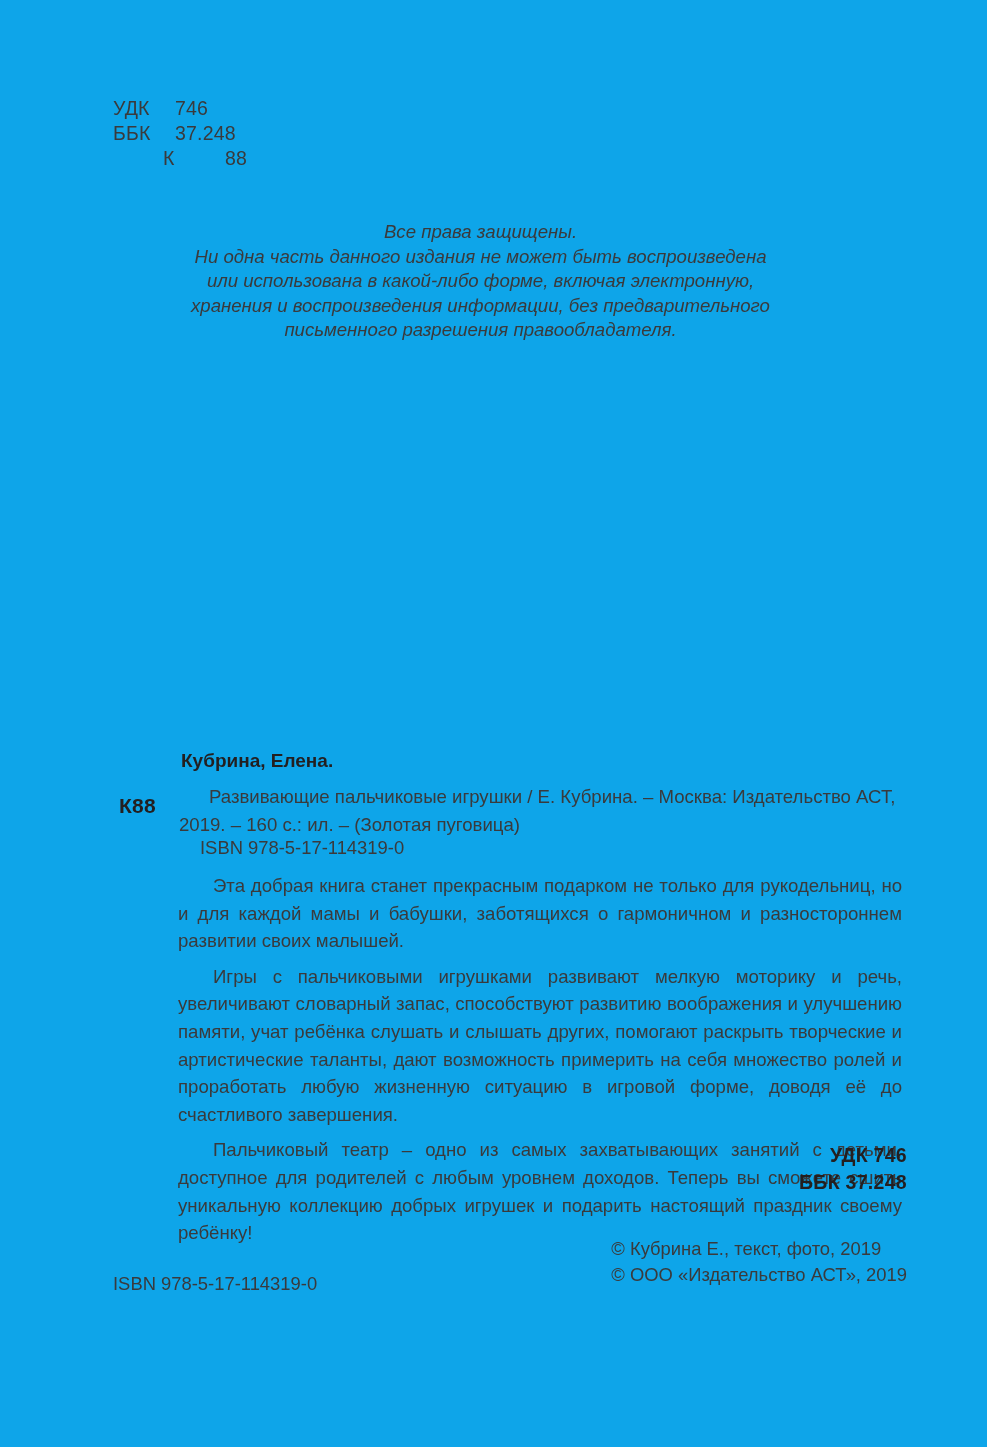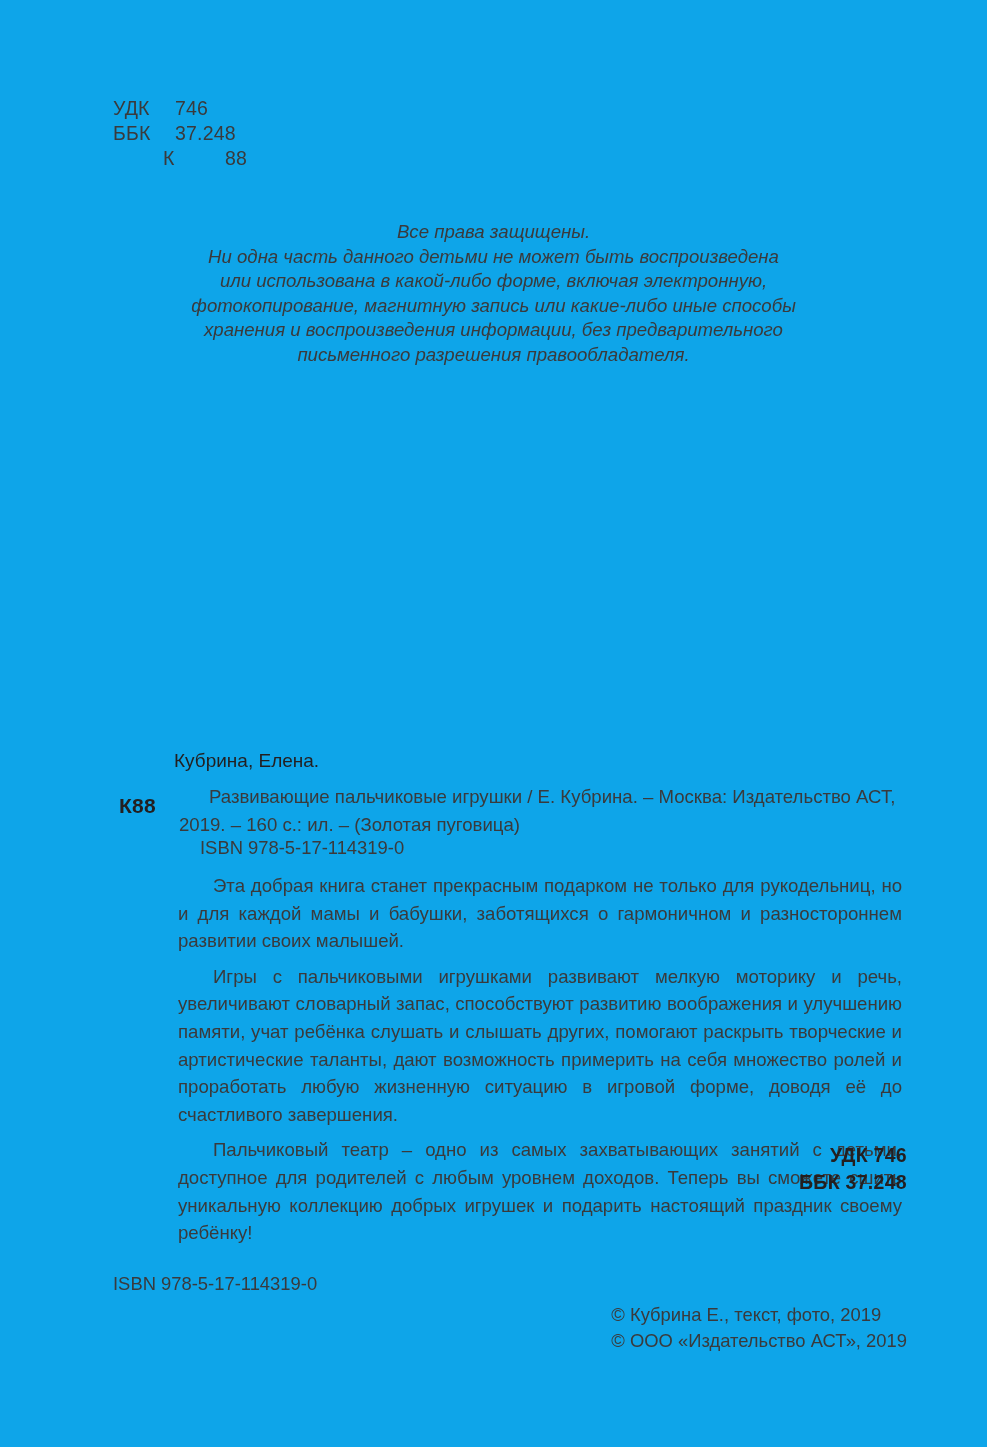--- a/index.html
+++ b/index.html
@@ -39,44 +39,44 @@
   .udk-top .row.indented .lbl {
     width: 62px;
   }
   .udk-top .row.indented {
     padding-left: 50px;
   }
 
   
   .rights {
     position: absolute;
-    left: 150px;
+    left: 137px;
     top: 220px;
     width: 687px;
     text-align: center;
     font-style: italic;
     font-size: 18.6px;
     line-height: 24.6px;
     color: #3a3a3c;
   }
   .rights .line { display: block; }
 
   
   .biblio {
     position: absolute;
     left: 170px;
     top: 748px;
     width: 740px;
   }
   .biblio .author {
     font-size: 19px;
-    font-weight: normal;
+    font-weight: bold;
     line-height: 26px;
     color: #231f20;
-    margin: 0 0 2px 4px;
+    margin: 0 0 2px 11px;
   }
   .biblio .desc {
     font-size: 18.6px;
     line-height: 28px;
     color: #3a3a3c;
     margin: 9px;
     text-indent: 30px;
   }
   .k88 {
     position: absolute;
@@ -126,21 +126,21 @@
     line-height: 26.5px;
     letter-spacing: 0.3px;
     color: #231f20;
   }
   .udk-bottom .line { display: block; }
 
   
   .copyright {
     position: absolute;
     right: 80px;
-    top: 1302px;
+    top: 1236px;
     text-align: left;
     font-size: 18.4px;
     line-height: 25.5px;
     color: #3a3a3c;
     white-space: nowrap;
   }
   .copyright .line { display: block; }
 
   .isbn-footer {
     position: absolute;
@@ -157,23 +157,22 @@
 <div class="page">
 
   <div class="udk-top">
     <span class="row"><span class="lbl">УДК</span><span>746</span></span>
     <span class="row"><span class="lbl">ББК</span><span>37.248</span></span>
     <span class="row indented"><span class="lbl">К</span><span>88</span></span>
   </div>
 
   <div class="rights">
     <span class="line">Все права защищены.</span>
-    <span class="line">Ни одна часть данного детьми не может быть воспроизведена</span>
+    <span class="line">Ни одна часть данного издания не может быть воспроизведена</span>
     <span class="line">или использована в какой-либо форме, включая электронную,</span>
-    <span class="line">фотокопирование, магнитную запись или какие-либо иные способы</span>
     <span class="line">хранения и воспроизведения информации, без предварительного</span>
     <span class="line">письменного разрешения правообладателя.</span>
   </div>
 
   <div class="k88">К88</div>
 
   <div class="biblio">
     <p class="author">Кубрина, Елена.</p>
     <p class="desc">Развивающие пальчиковые игрушки / Е. Кубрина.  – Москва: Издательство АСТ, 2019. – 160 с.: ил. – (Золотая пуговица)</p>
   </div>

